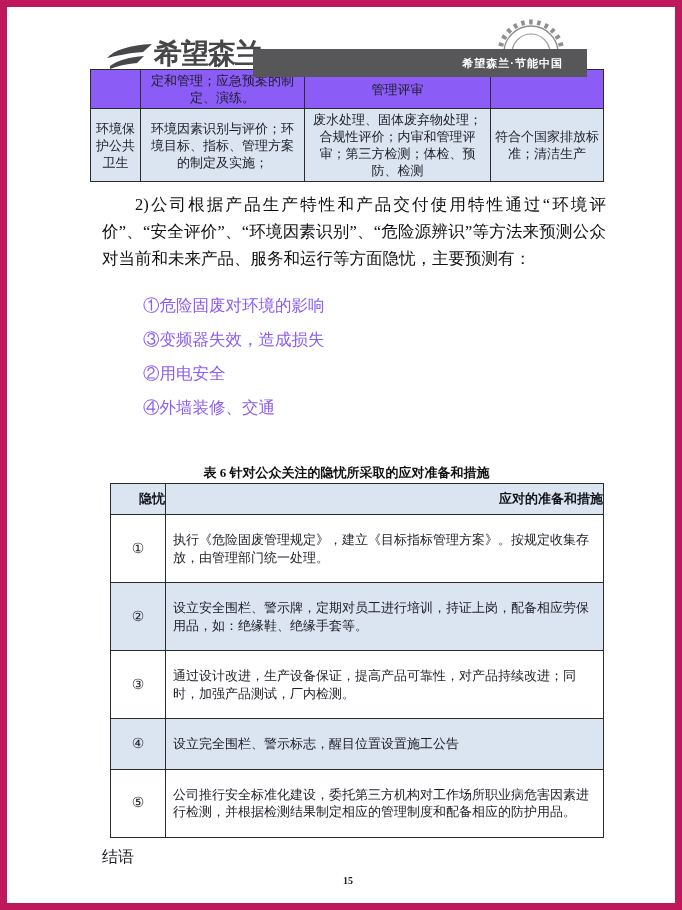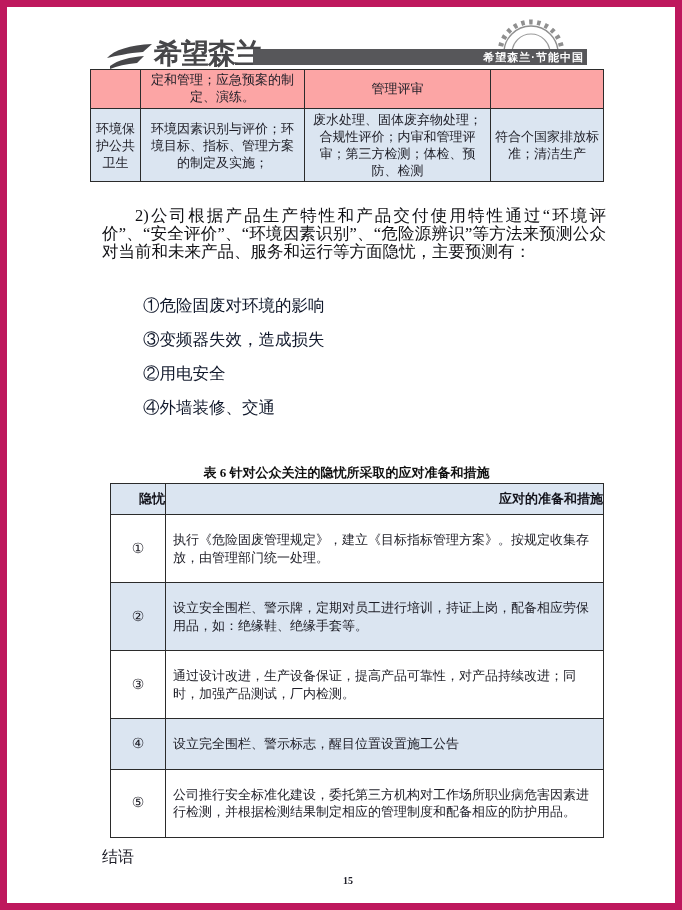--- a/index.html
+++ b/index.html
@@ -22,38 +22,38 @@
     font-family: "Liberation Sans", sans-serif;
     font-size: 28px; font-weight: bold; color: #47474a;
     letter-spacing: -1px; line-height: 30px;
   }
   .gear-wrap {
     position: absolute; left: 486px; top: 4px;
     width: 76px; height: 38px; overflow: hidden; z-index: 1;
   }
   .banner-bar {
     position: absolute; left: 246px; top: 42px;
-    width: 334px; height: 16px;
+    width: 334px; height: 28px;
     background: #57575a; z-index: 2;
     display: flex; align-items: center; justify-content: flex-end;
-    padding-right: 3px;
+    padding-right: 24px;
   }
   .banner-text {
     font-family: "Liberation Sans", sans-serif;
     font-size: 11px; font-weight: bold; color: #ffffff;
     letter-spacing: 1px; line-height: 16px;
   }
 
   
   table { border-collapse: collapse; table-layout: fixed; }
   td, th { border: 1px solid #2b2b2b; vertical-align: middle; }
 
   .table1 { position: absolute; left: 83px; top: 62px; width: 513px; font-size: 13px; }
   .table1 td { text-align: center; line-height: 17px; padding: 2px 4px; color: #1d1d26; }
-  .table1 .r1 { height: 38px; background: #fca5a5; font-family: Liberation Mono, monospace; }
+  .table1 .r1 { height: 38px; background: #8b5cf6; }
   .table1 .r2 { height: 69px; background: #dbe5f1; }
 
   .table6-title {
     position: absolute; left: 83px; top: 457px; width: 513px;
     text-align: center; font-size: 13px; font-weight: bold; color: #101010;
   }
   .table6 { position: absolute; left: 103px; top: 476px; width: 493px; font-size: 13px; }
   .table6 th {
     height: 31px; background: #dbe5f1; font-weight: bold;
     text-align: right; color: #14141c;
@@ -62,25 +62,25 @@
   .table6 td.num { text-align: center; font-size: 14px; padding: 0; }
   .table6 tr.shaded { background: #dbe5f1; }
   .table6 tr.h37 { height: 37px; }
   .table6 tr.h38 { height: 38px; }
   .table6 tr.h30 { height: 30px; }
   .table6 tr.h42 { height: 42px; }
 
   
   .paragraph {
     position: absolute; left: 95px; top: 184px; width: 504px;
-    font-size: 16.5px; line-height: 18px;
-    text-align: justify; text-indent: 2em; color: #101014; margin-top: 16px;
+    font-size: 16.5px; line-height: 27px;
+    text-align: justify; text-indent: 2em; color: #101014;
   }
   .concern-list { position: absolute; left: 136px; top: 282px; list-style: none; }
-  .concern-list li { font-size: 16.5px; line-height: 34px; color: #0f172a; }
+  .concern-list li { font-size: 16.5px; line-height: 34px; color: #8b5cf6; }
 
   
   .closing-heading {
     position: absolute; left: 95px; top: 840px;
     font-size: 16px; color: #20202a;
   }
   .page-number {
     position: absolute; left: 0; top: 868px; width: 682px;
     text-align: center; font-size: 10px; font-weight: bold; color: #20202a;
   }

